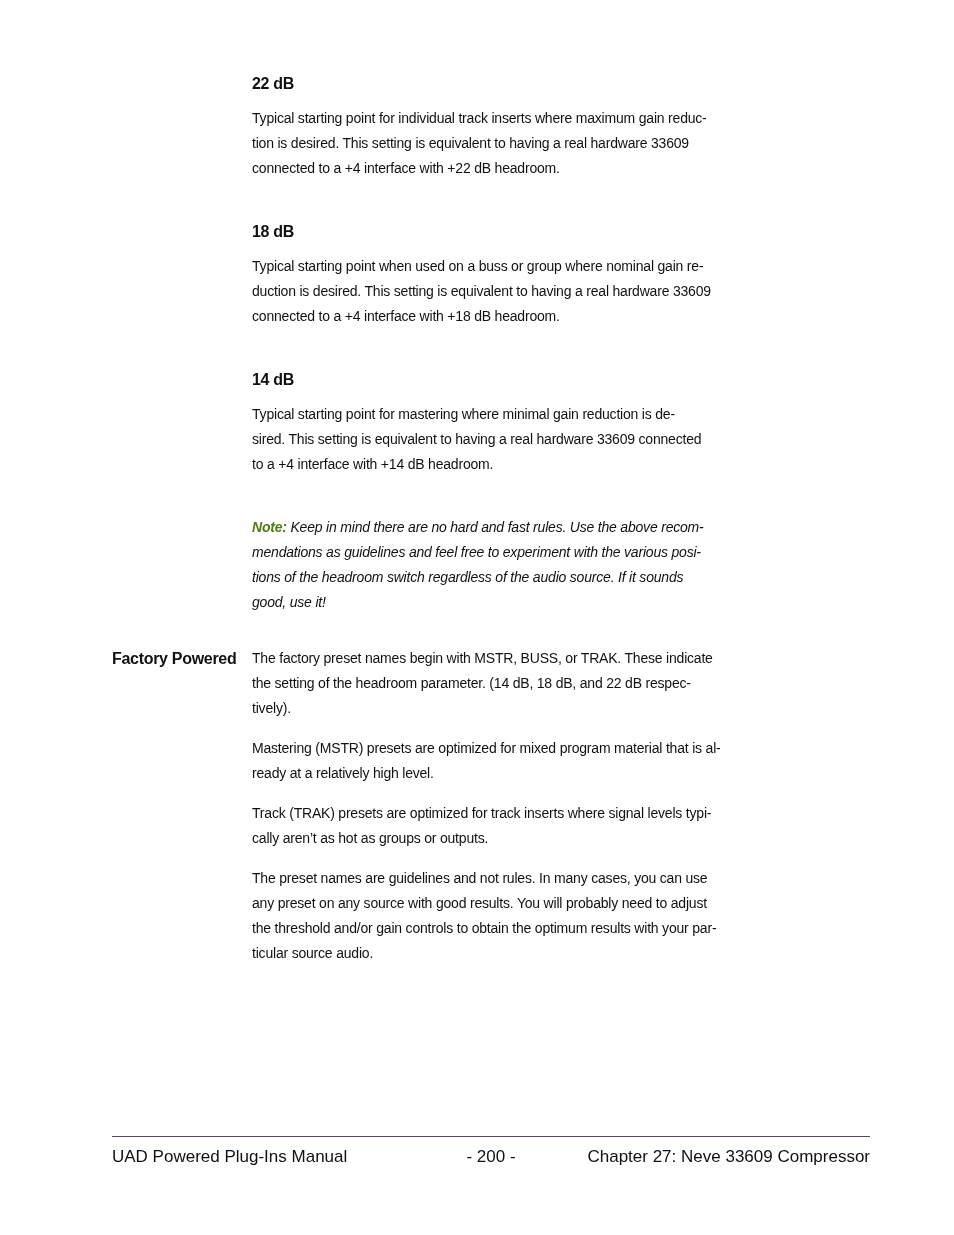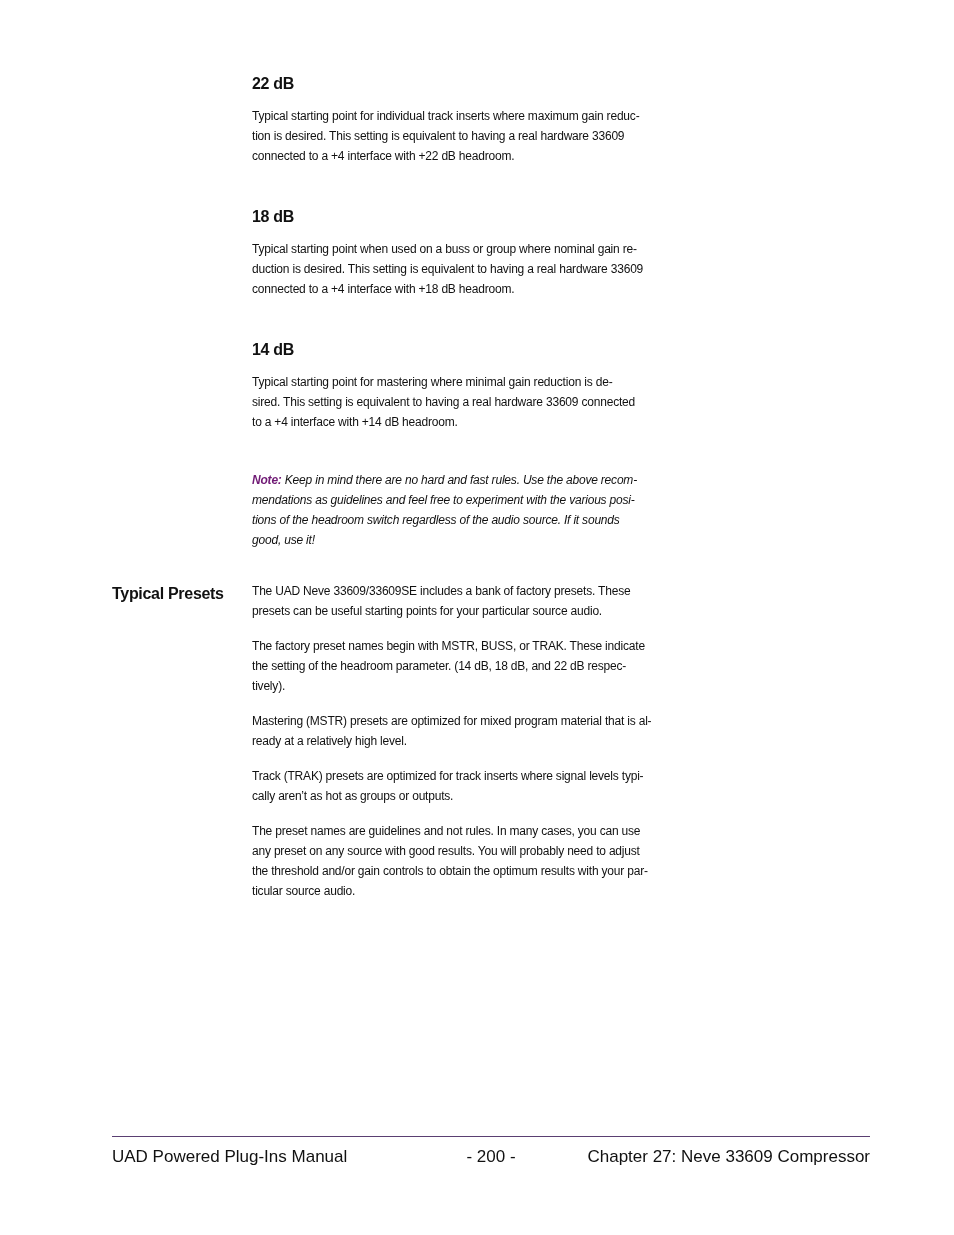--- a/index.html
+++ b/index.html
@@ -31,22 +31,22 @@
   }
   .row:first-child h3.sec-heading { margin-top: 0; }
   h3.side-heading {
     font-size: 16px;
     font-weight: bold;
     letter-spacing: -0.3px;
     line-height: 25px;
     margin: 0;
   }
   p.para {
-    font-size: 12px;
-    line-height: 20px;
+    font-size: 14px;
+    line-height: 25px;
     letter-spacing: -0.2px;
     margin: 0 0 15px 0;
   }
   .pre { white-space: pre; }
   p.note { font-style: italic; margin: 23px 0 23px 0; }
   .note-label { font-weight: bold; font-style: italic; }
   .fp-row { margin-top: 8px; }
   .footer {
     position: absolute;
     left: 112px;
@@ -97,34 +97,32 @@
         <h3 class="sec-heading">14 dB</h3>
         <p class="para"><span class="pre">Typical starting point for mastering where minimal gain reduction is de-
 sired. This setting is equivalent to having a real hardware 33609 connected
 to a +4 interface with +14 dB headroom.</span></p>
       </div>
     </div>
 
     <div class="row">
       <div class="label-col"></div>
       <div class="main-col">
-        <p class="para note"><span class="note-label" style="color: #701a75;">Note:</span> <span class="pre">Keep in mind there are no hard and fast rules. Use the above recom-
+        <p class="para note"><span class="note-label" style="color: #4d7c0f;">Note:</span> <span class="pre">Keep in mind there are no hard and fast rules. Use the above recom-
 mendations as guidelines and feel free to experiment with the various posi-
 tions of the headroom switch regardless of the audio source. If it sounds
 good, use it!</span></p>
       </div>
     </div>
 
     <div class="row fp-row">
       <div class="label-col">
-        <h3 class="side-heading">Typical Presets</h3>
+        <h3 class="side-heading">Factory Powered</h3>
       </div>
       <div class="main-col">
-        <p class="para"><span class="pre">The UAD Neve 33609/33609SE includes a bank of factory presets. These
-presets can be useful starting points for your particular source audio.</span></p>
         <p class="para"><span class="pre">The factory preset names begin with MSTR, BUSS, or TRAK. These indicate
 the setting of the headroom parameter. (14 dB, 18 dB, and 22 dB respec-
 tively).</span></p>
         <p class="para"><span class="pre">Mastering (MSTR) presets are optimized for mixed program material that is al-
 ready at a relatively high level.</span></p>
         <p class="para"><span class="pre">Track (TRAK) presets are optimized for track inserts where signal levels typi-
 cally aren’t as hot as groups or outputs.</span></p>
         <p class="para"><span class="pre">The preset names are guidelines and not rules. In many cases, you can use
 any preset on any source with good results. You will probably need to adjust
 the threshold and/or gain controls to obtain the optimum results with your par-

